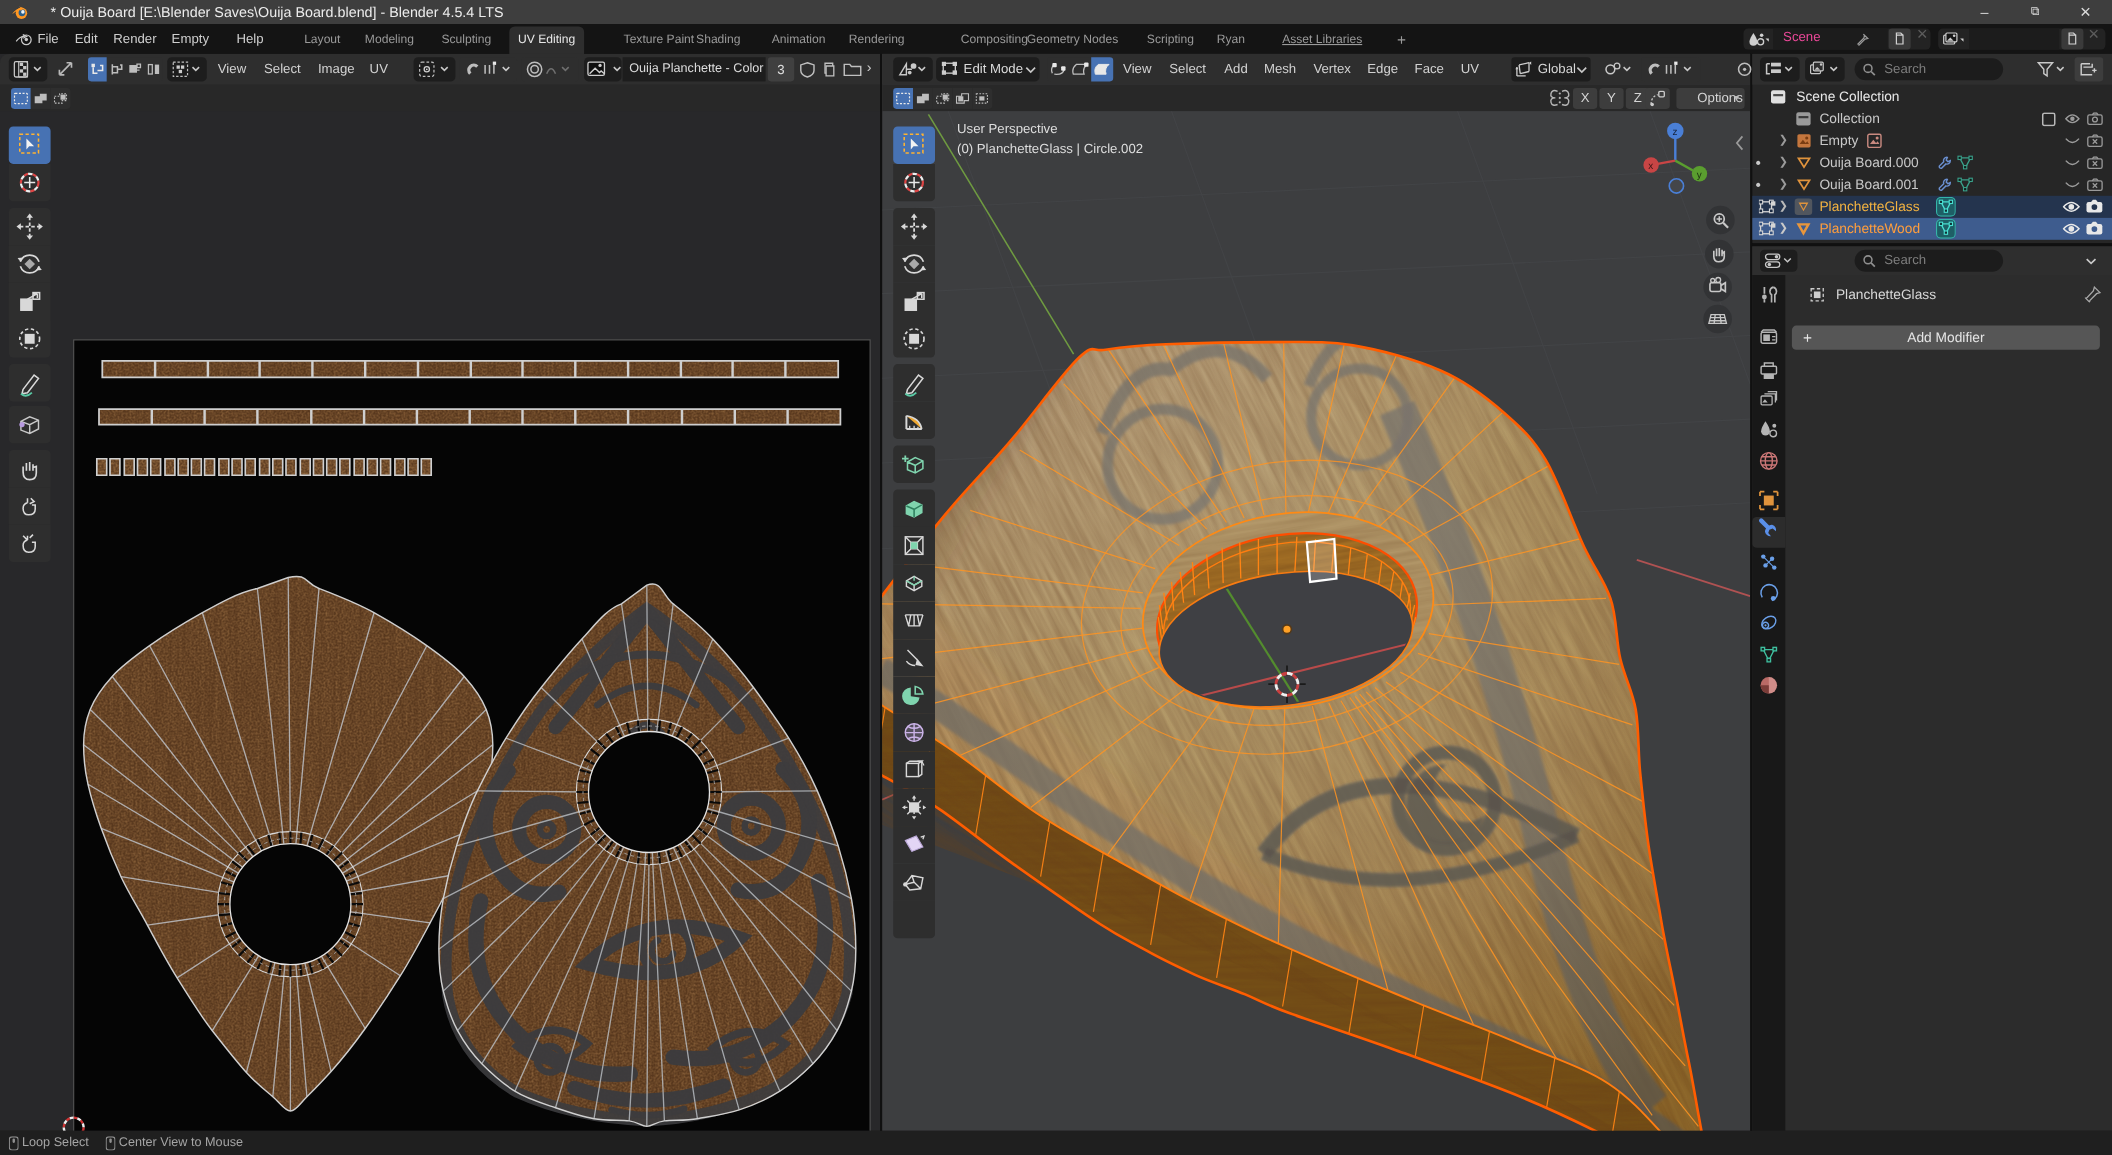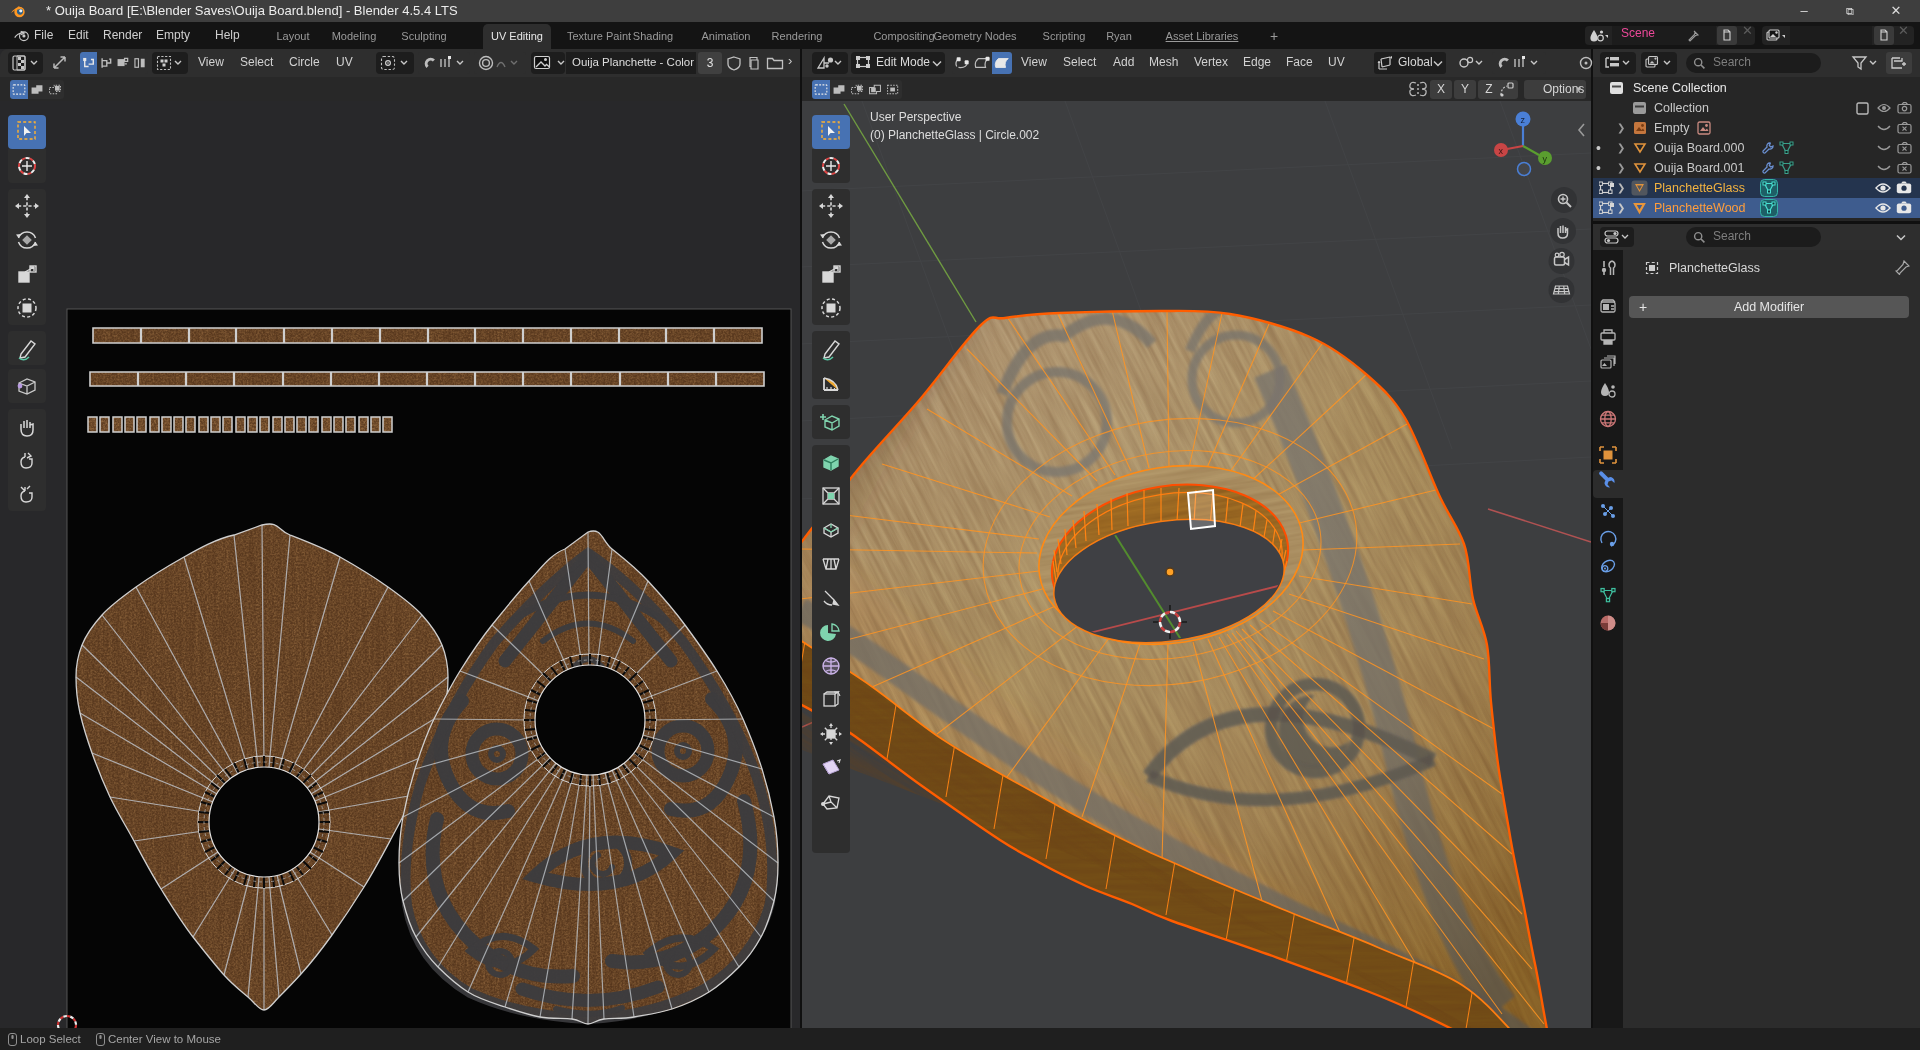--- a/index.html
+++ b/index.html
@@ -11,21 +11,21 @@
   
   #titlebar { position:absolute; left:0; top:0; width:1920px; height:22px;
     background:#3e3e3e; color:#e9e9e9; font-size:13px; }
   #titlebar .ttext { position:absolute; left:46px; top:3px; color:#ececec; }
   .winbtn { position:absolute; top:0; width:14px; height:22px; color:#dcdcdc; font-size:13px; text-align:center; line-height:22px;}
 
   
   #topbar { position:absolute; left:0; top:22px; width:1920px; height:27px; background:#141414; }
   .menuitem { position:absolute; top:0; height:27px; line-height:26px; color:#cfcfcf; font-size:12px; }
   .tabitem  { position:absolute; top:2px; height:25px; line-height:24px; color:#9a9a9a; font-size:11px; text-align:center; border-radius:5px 5px 0 0; }
-  .tabactive { background:#2e2e2e; color:#e8e8e8;margin-left:20px; }
+  .tabactive { background:#2e2e2e; color:#e8e8e8; }
 
   
   .ehdr { position:absolute; background:#2e2e2e; }
   .esettings { position:absolute; background:#282828; }
   .menu2 { position:absolute; top:0; height:28px; line-height:27px; color:#d2d2d2; font-size:12px; }
   .btn { position:absolute; background:#1d1d1d; border-radius:4px; }
   .grpbtn { position:absolute; background:#2e2e2e; border-radius:3px; }
 
   
   #uvpanel { position:absolute; left:0; top:49px; width:800px; height:979px; background:#28282a; }
@@ -160,21 +160,21 @@
     <div class="btn" style="left:152px;top:3px;width:36px;height:22px;background:#1d1d1d;"></div>
     <svg class="abs" style="left:156px;top:6px" width="28" height="16" viewBox="0 0 28 16">
       <rect x="1.5" y="1.5" width="13" height="13" fill="none" stroke="#c0c0c0" stroke-width="1.1" stroke-dasharray="2.2 1.6"></rect>
       <rect x="4.5" y="4.5" width="3" height="3" fill="#cfcfcf"></rect>
         <rect x="8.5" y="4.5" width="3" height="3" fill="#cfcfcf"></rect>
         <rect x="6.5" y="8.5" width="3" height="3" fill="#cfcfcf"></rect>
       <path d="M19 6 l3 3 l3 -3" fill="none" stroke="#c8c8c8" stroke-width="1.4"></path>
     </svg>
     <div class="menu2" style="left:198px;">View</div>
     <div class="menu2" style="left:240px;">Select</div>
-    <div class="menu2" style="left:289px;">Circle</div>
+    <div class="menu2" style="left:289px;">Image</div>
     <div class="menu2" style="left:336px;">UV</div>
     <div class="btn" style="left:376px;top:3px;width:38px;height:22px;background:#1d1d1d;"></div>
     <svg class="abs" style="left:380px;top:6px" width="30" height="16" viewBox="0 0 30 16">
       <rect x="1.5" y="1.5" width="13" height="13" rx="2" fill="none" stroke="#c0c0c0" stroke-width="1.1" stroke-dasharray="2.4 1.8"></rect>
       <circle cx="8" cy="8" r="2.4" fill="none" stroke="#cfcfcf" stroke-width="1.2"></circle>
         <circle cx="8" cy="8" r="0.8" fill="#cfcfcf"></circle>
       <path d="M21 6 l3 3 l3 -3" fill="none" stroke="#c8c8c8" stroke-width="1.4"></path>
     </svg>
     <div class="grpbtn" style="left:418px;top:3px;width:52px;height:22px;background:#2e2e2e;"></div>
     <svg class="abs" style="left:421px;top:5px" width="50" height="18" viewBox="0 0 50 18">

